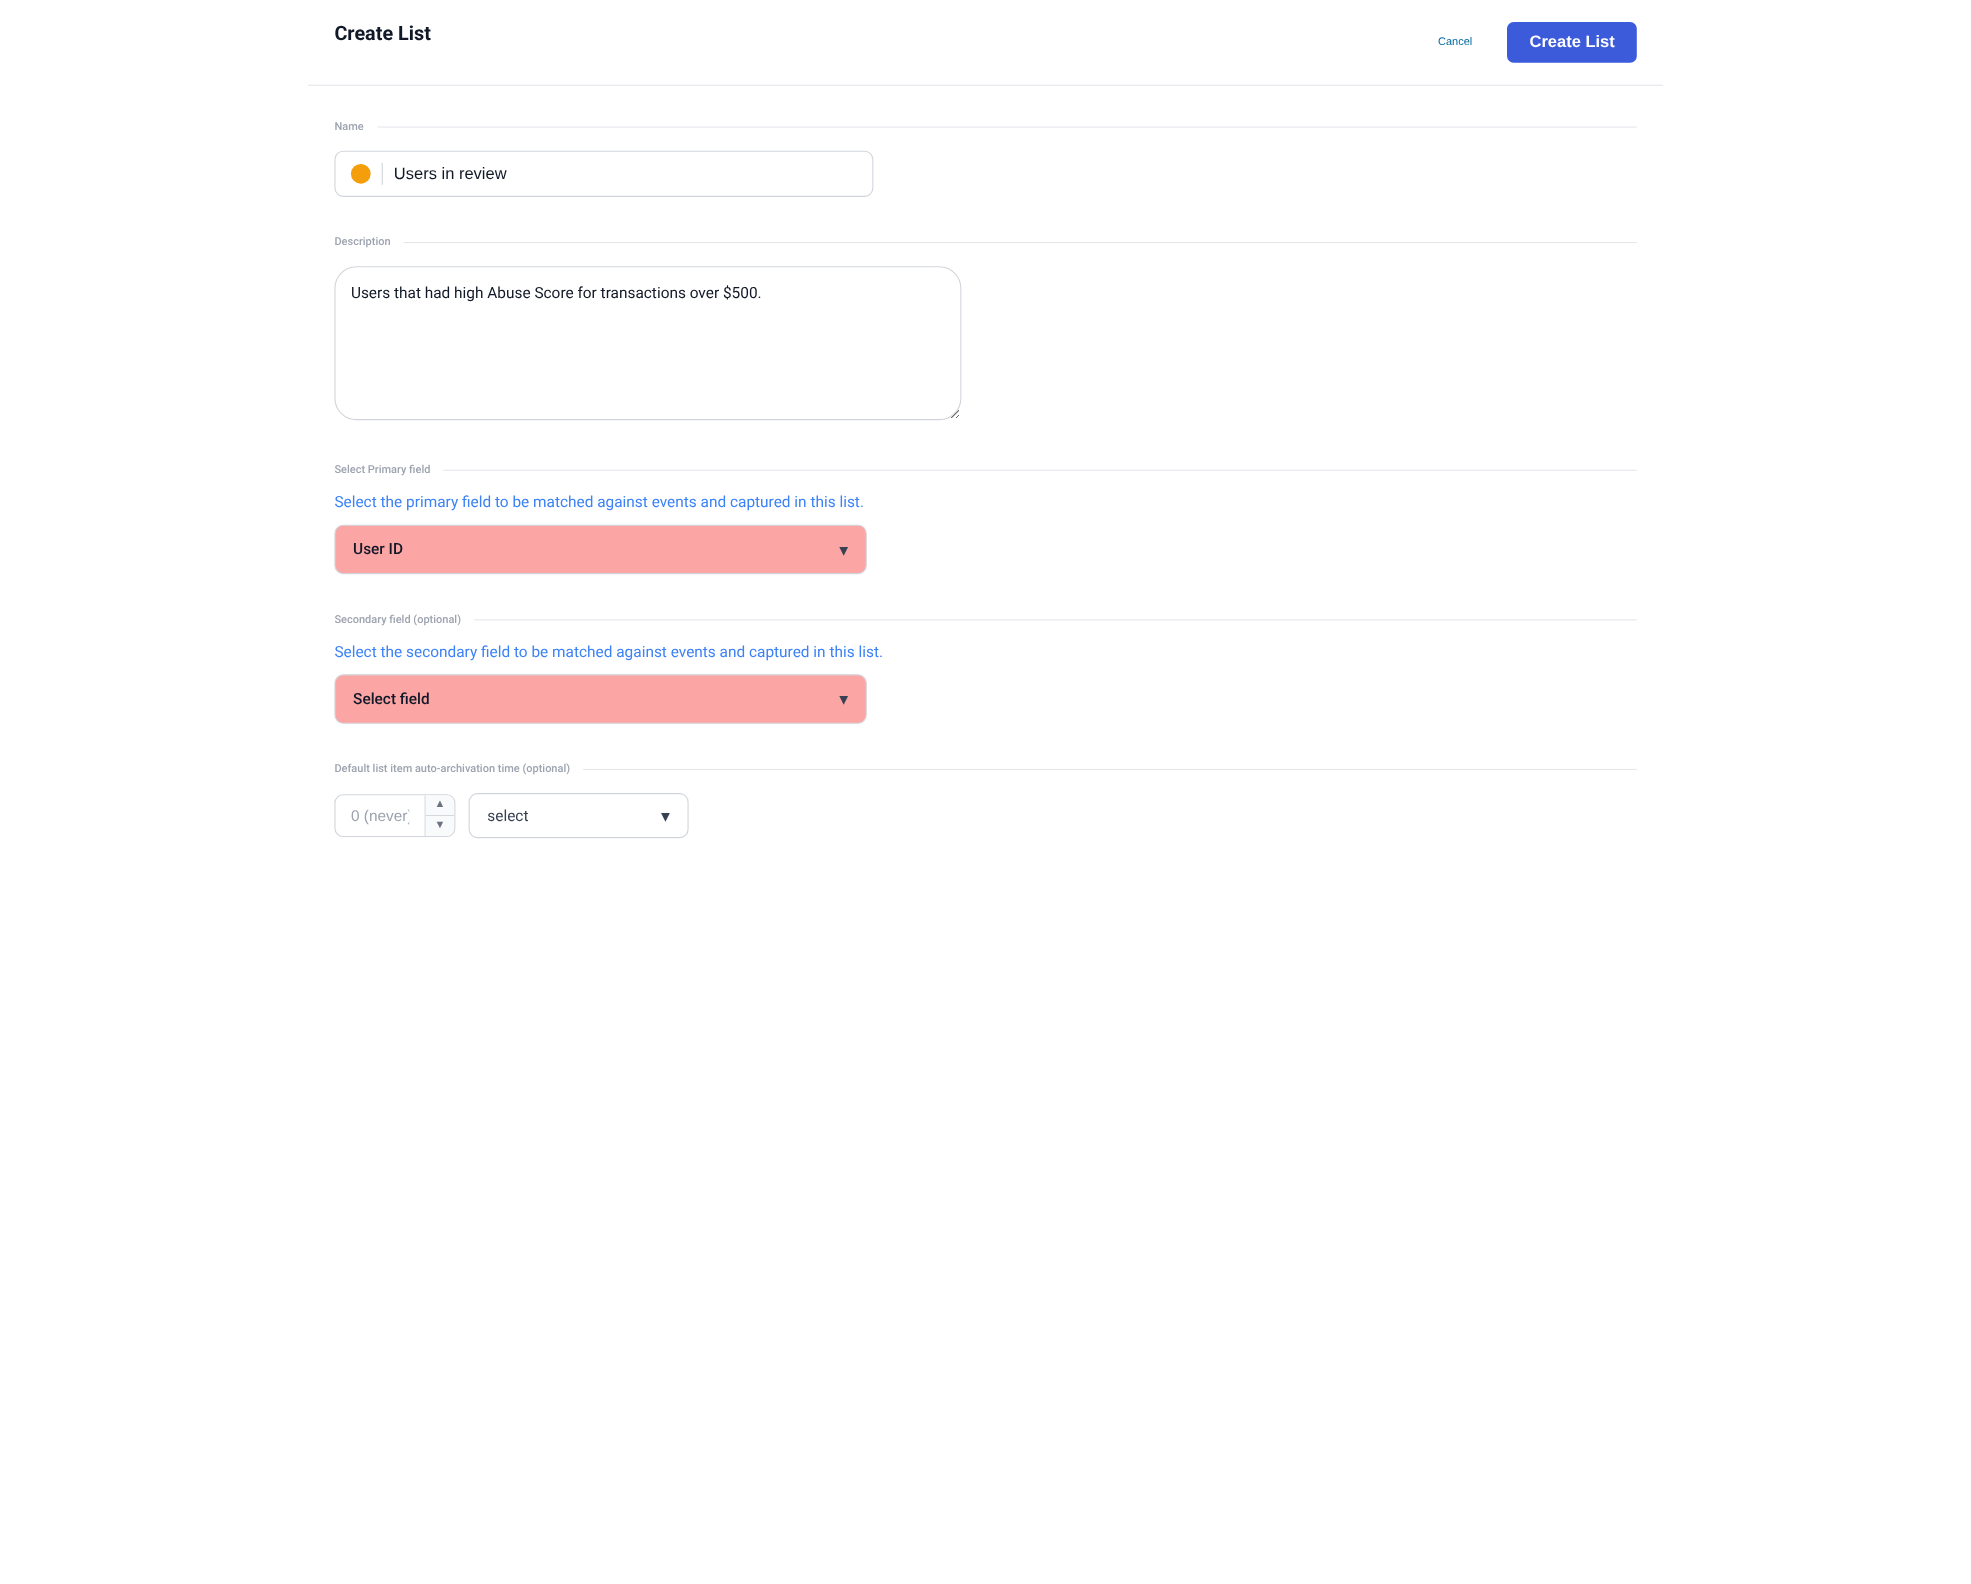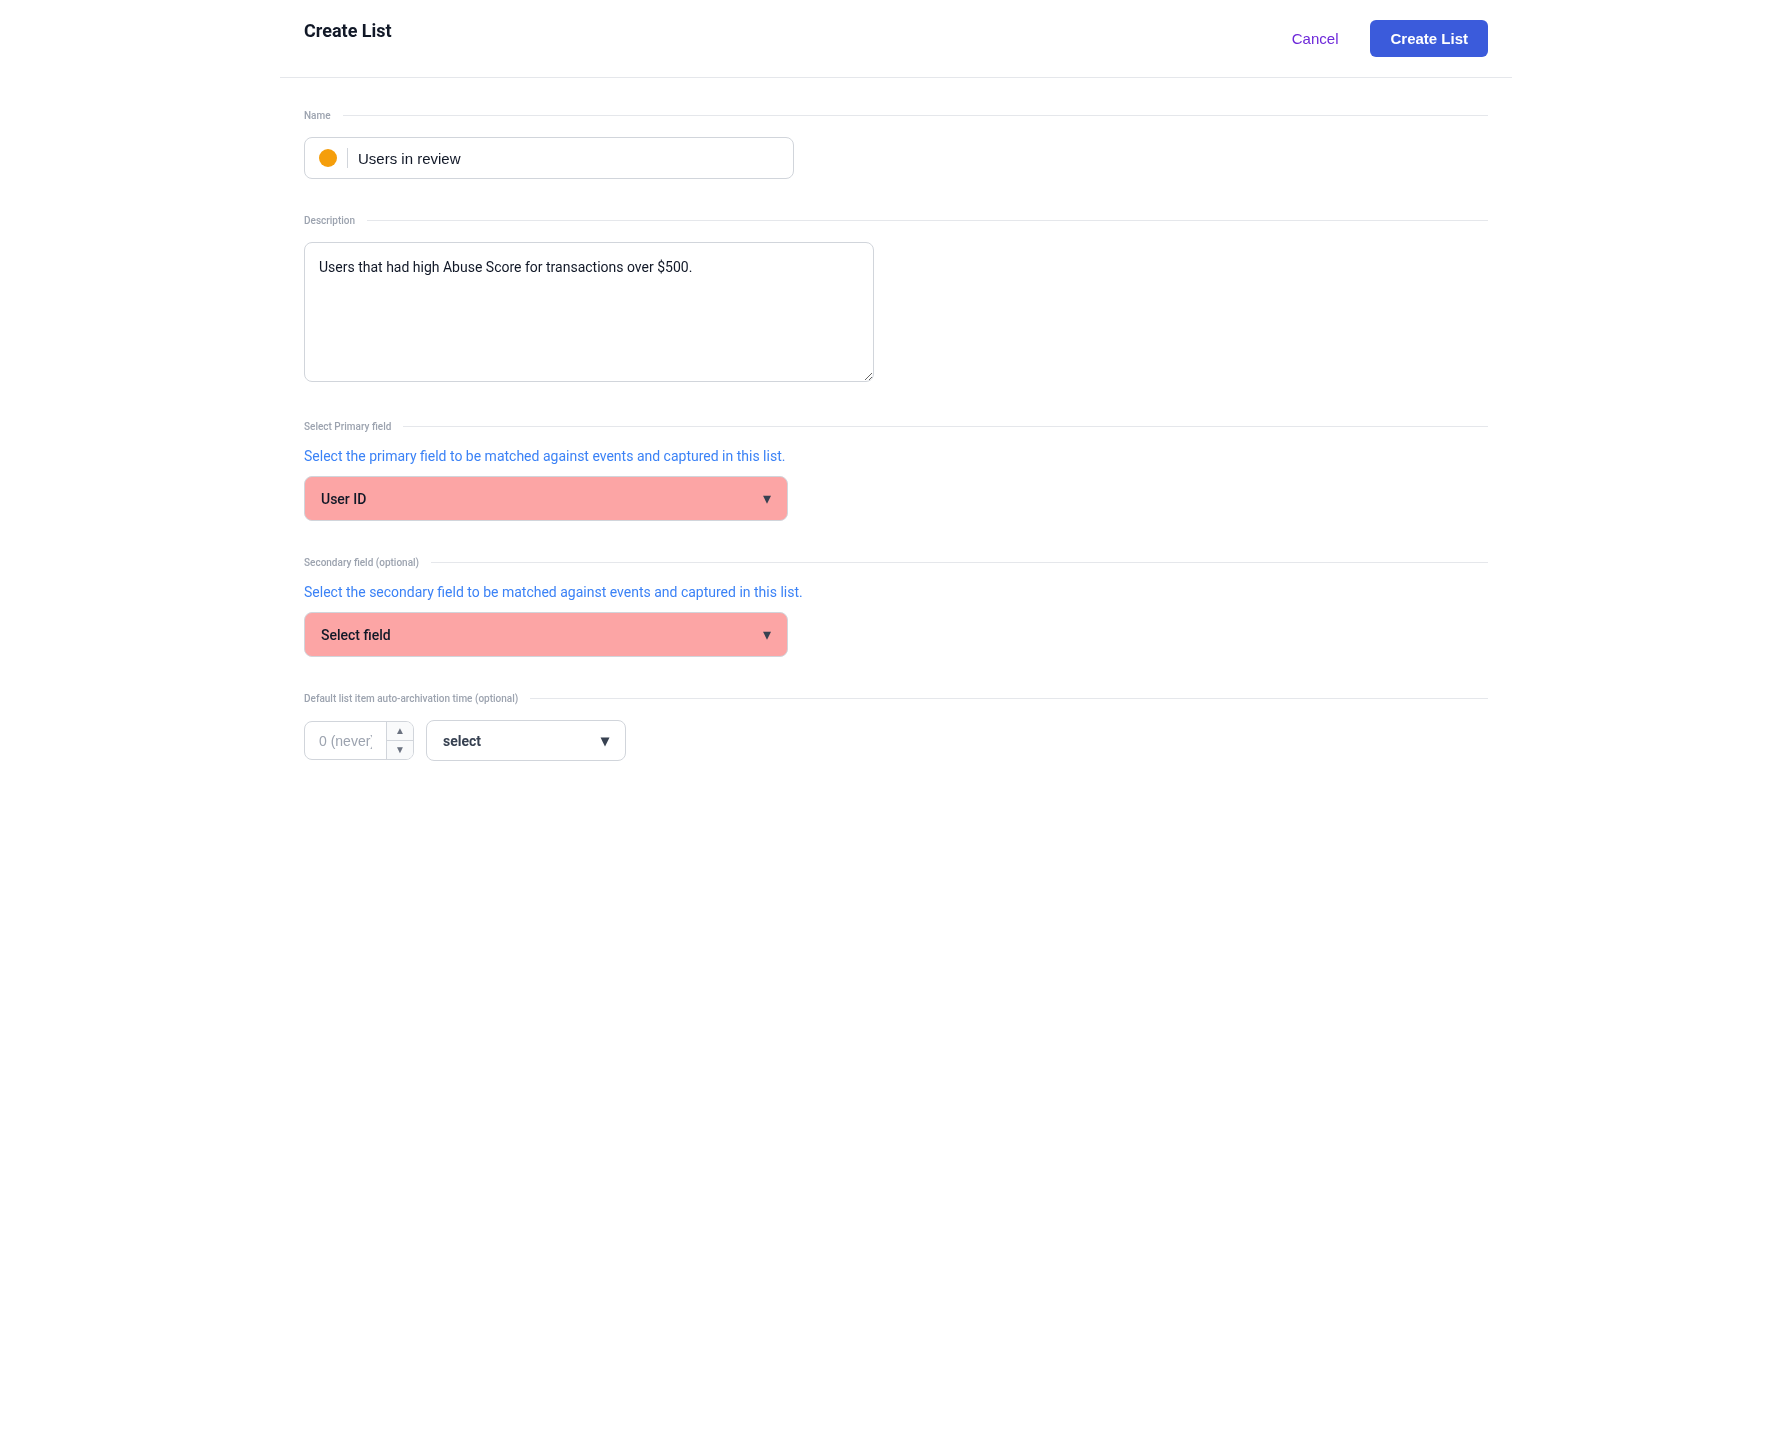--- a/index.html
+++ b/index.html
@@ -39,22 +39,22 @@
     .header-actions {
       display: flex;
       align-items: center;
       gap: 16px;
     }
 
     .cancel-button {
       background: none;
       border: none;
       cursor: pointer;
-      font-size: 15px;
-      color: #6d28d9;
+      font-size: 10px;
+      color: #0369a1;
       padding: 8px 16px;
     }
 
     .create-list-button {
       background: #3b5bdb;
       color: #fff;
       border: none;
       border-radius: 6px;
       padding: 10px 20px;
       font-size: 15px;
@@ -130,21 +130,21 @@
       color: #111827;
       flex: 1;
       background: transparent;
     }
 
     
     .description-textarea {
       width: 570px;
       height: 140px;
       border: 1px solid #d1d5db;
-      border-radius: 8px;
+      border-radius: 20px;
       padding: 14px;
       font-size: 14px;
       color: #111827;
       resize: both;
       outline: none;
       font-family: inherit;
       line-height: 1.5;
     }
 
     
@@ -224,21 +224,20 @@
       align-items: center;
       justify-content: space-between;
       border: 1px solid #d1d5db;
       border-radius: 8px;
       padding: 10px 16px;
       width: 200px;
       cursor: pointer;
       background: #fff;
       font-size: 14px;
       color: #374151;
-      font-weight: bold;
     }
   </style>
 </head>
 <body>
 
 <div class="page-container">
 
   <div class="header">
     <span class="header-title">Create List</span>
     <div class="header-actions">

